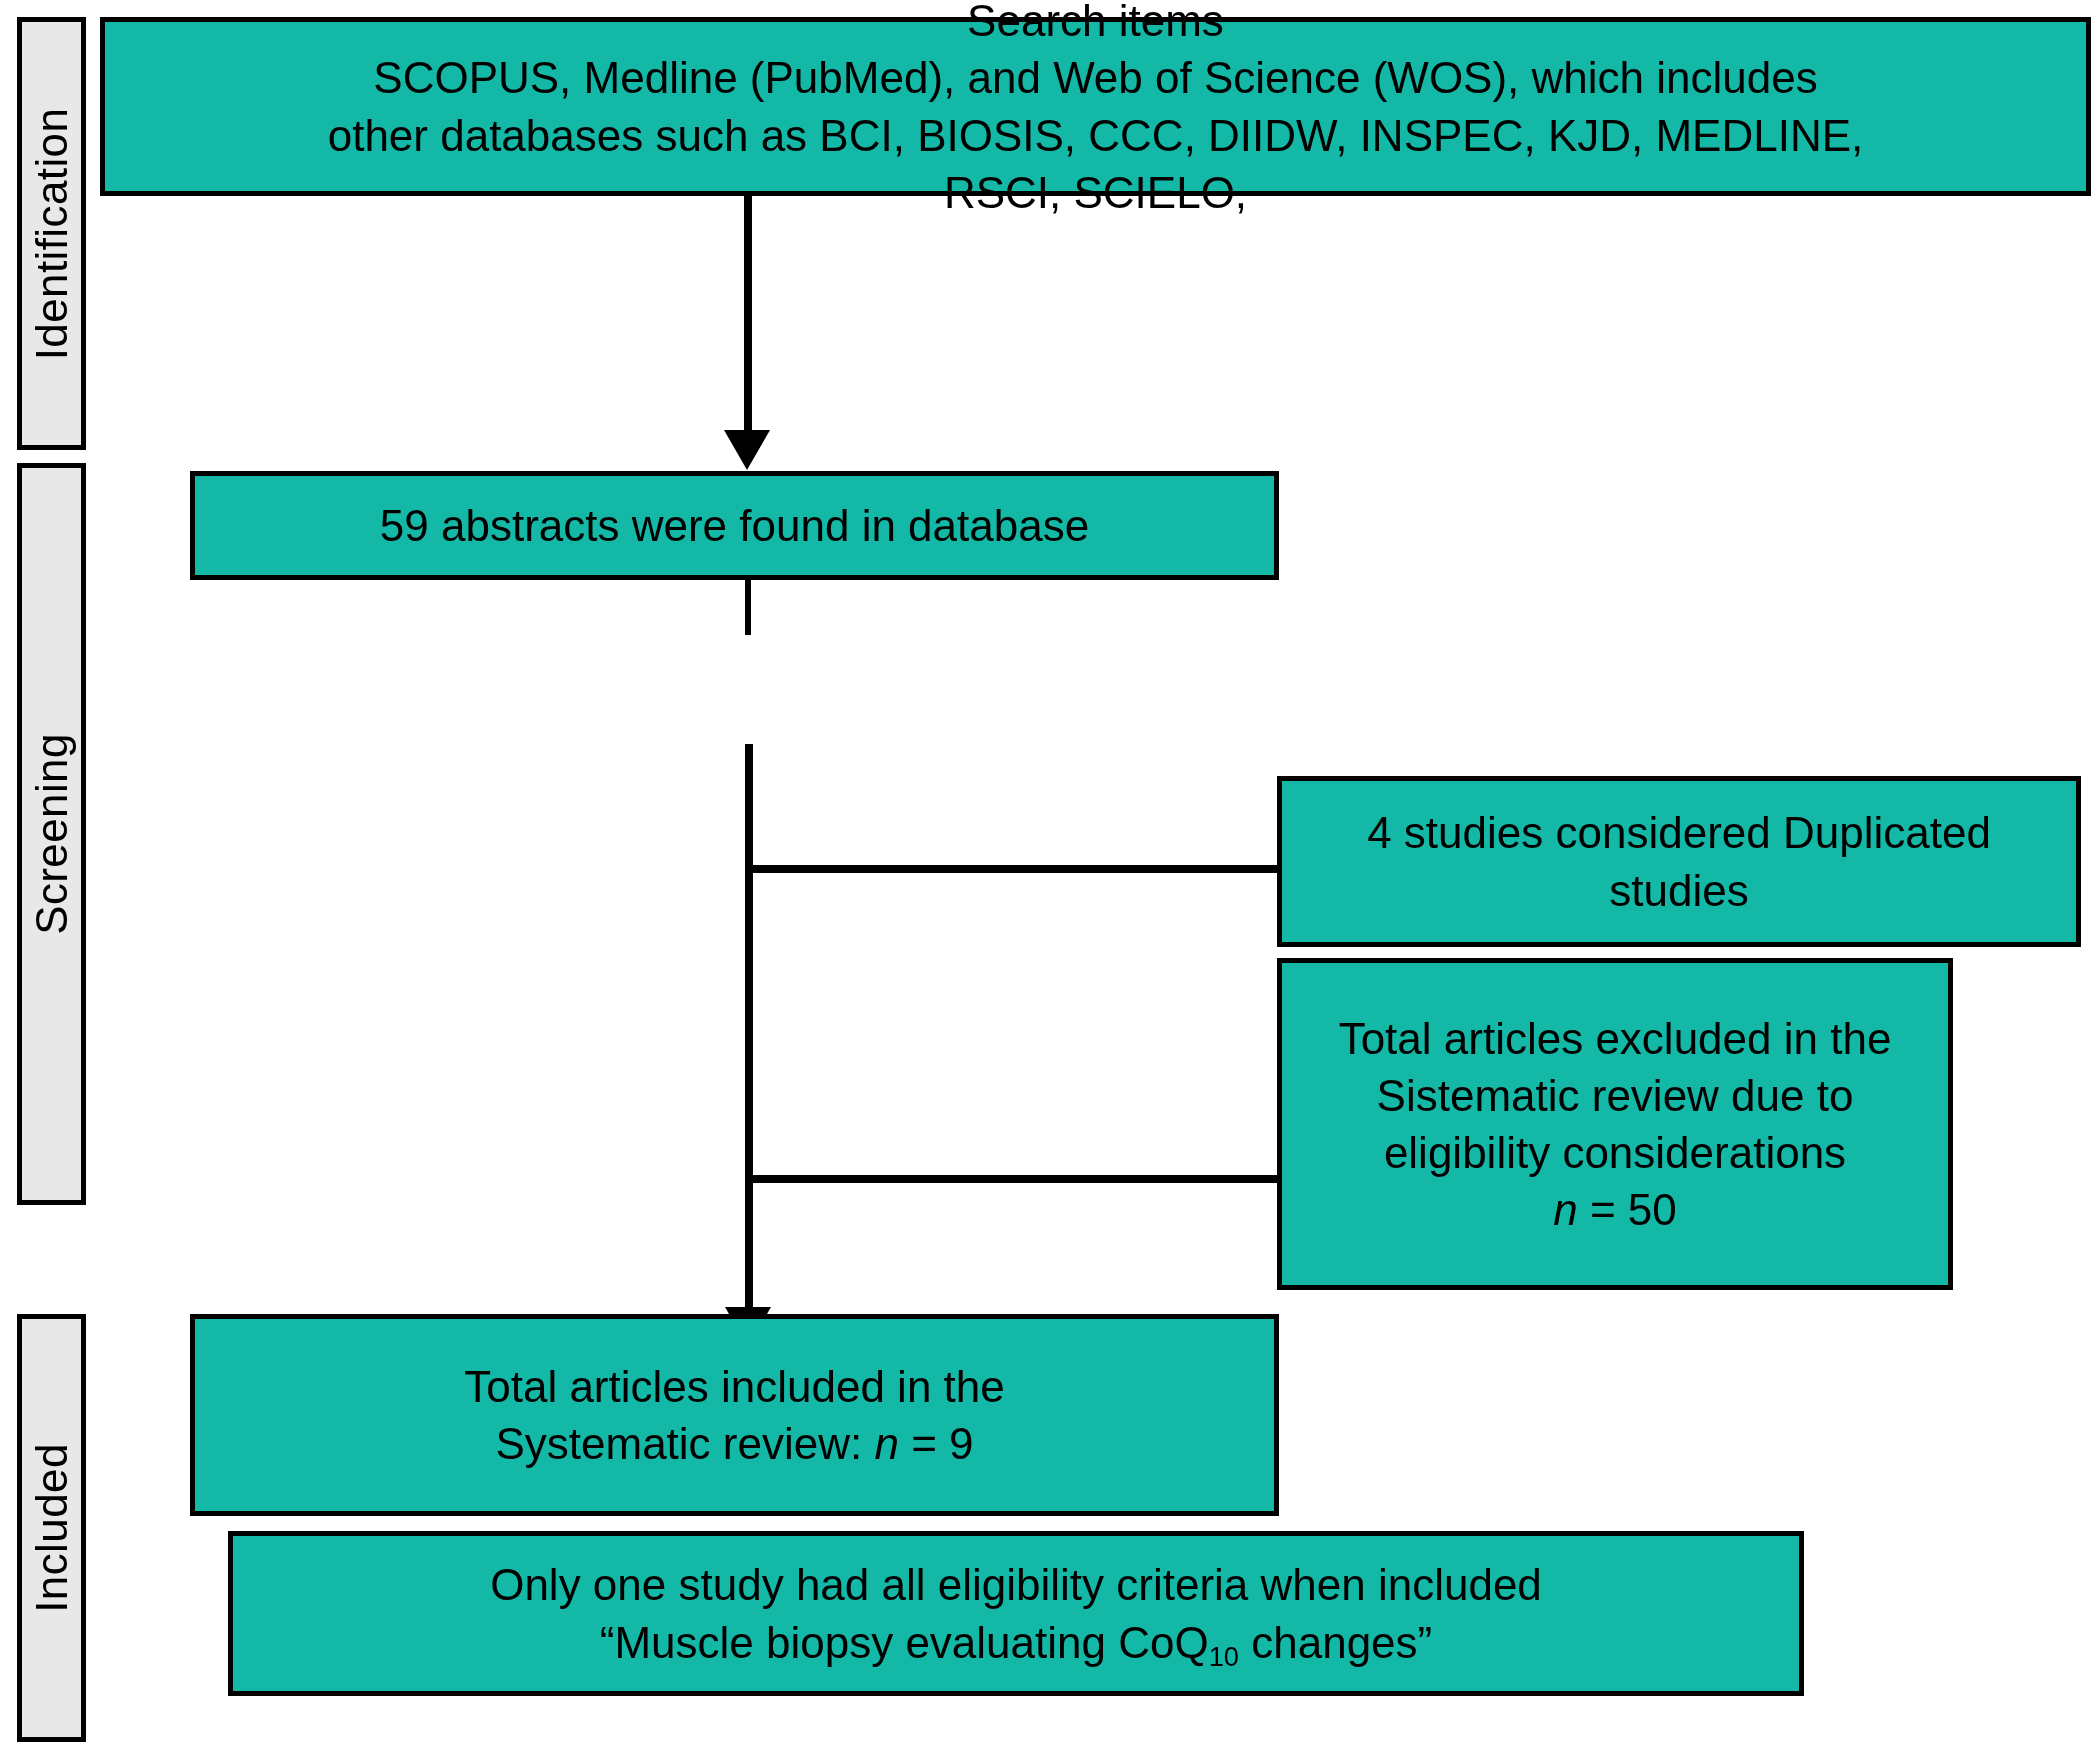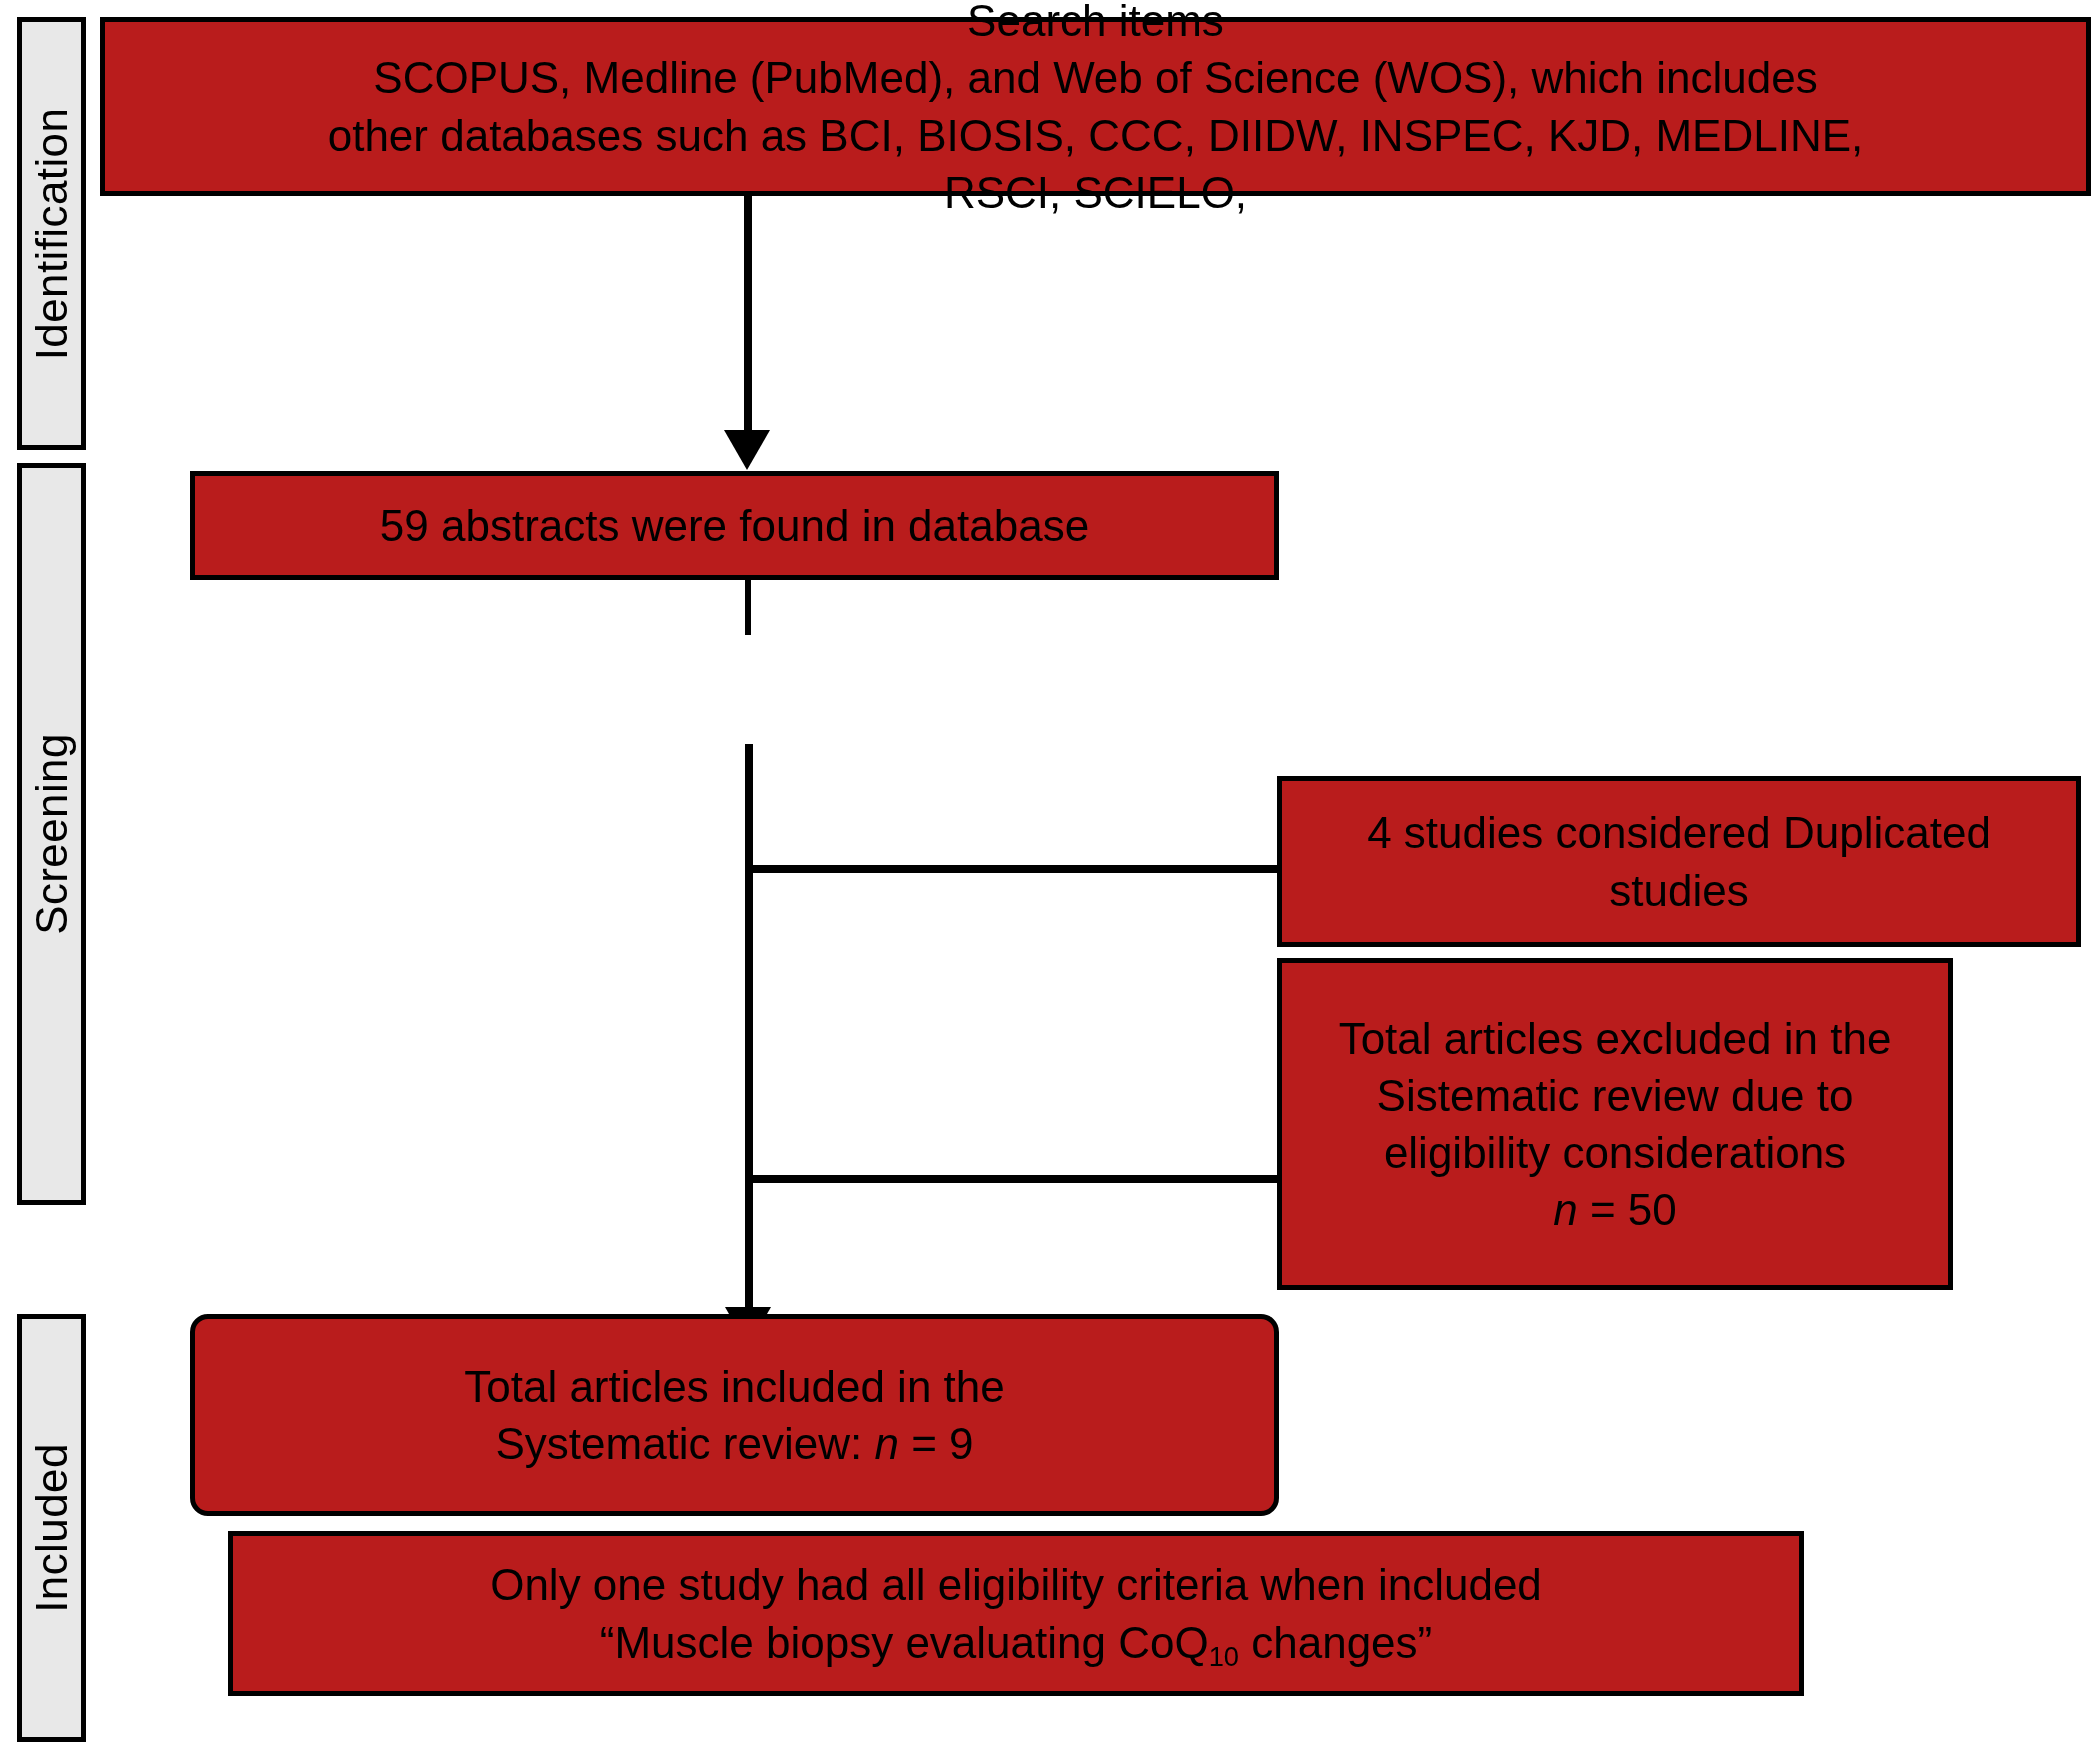--- a/index.html
+++ b/index.html
@@ -35,21 +35,21 @@
     transform-origin: center center;
     white-space: nowrap;
     font-size: 44px;
     color: #000000;
     letter-spacing: 0.4px;
   }
 
   
   .node {
     position: absolute;
-    background: #b91c1c;
+    background: #14b8a6;
     border: 5px solid #000000;
     box-sizing: border-box;
     display: flex;
     flex-direction: column;
     align-items: center;
     justify-content: center;
     text-align: center;
     color: #000000;
     font-size: 44px;
     line-height: 1.30;
@@ -128,21 +128,21 @@
     <span class="ln">studies</span>
   </div>
 
   <div class="node" style="left:1277px; top:958px; width:676px; height:332px;">
     <span class="ln">Total articles excluded in the</span>
     <span class="ln">Sistematic review due to</span>
     <span class="ln">eligibility considerations</span>
     <span class="ln"><i class="v">n</i><span> = 50</span></span>
   </div>
 
-  <div class="node" style="left:190px; top:1314px; width:1089px; height:202px;border-radius:18px;">
+  <div class="node" style="left:190px; top:1314px; width:1089px; height:202px;">
     <span class="ln">Total articles included in the</span>
     <span class="ln"><span>Systematic review: </span><i class="v">n</i><span> = 9</span></span>
   </div>
 
   <div class="node" style="left:228px; top:1531px; width:1576px; height:165px;">
     <span class="ln">Only one study  had all eligibility criteria when included</span>
     <span class="ln"><span>“Muscle biopsy evaluating CoQ</span><sub class="sb">10</sub><span> changes”</span></span>
   </div>
 
 </div>

